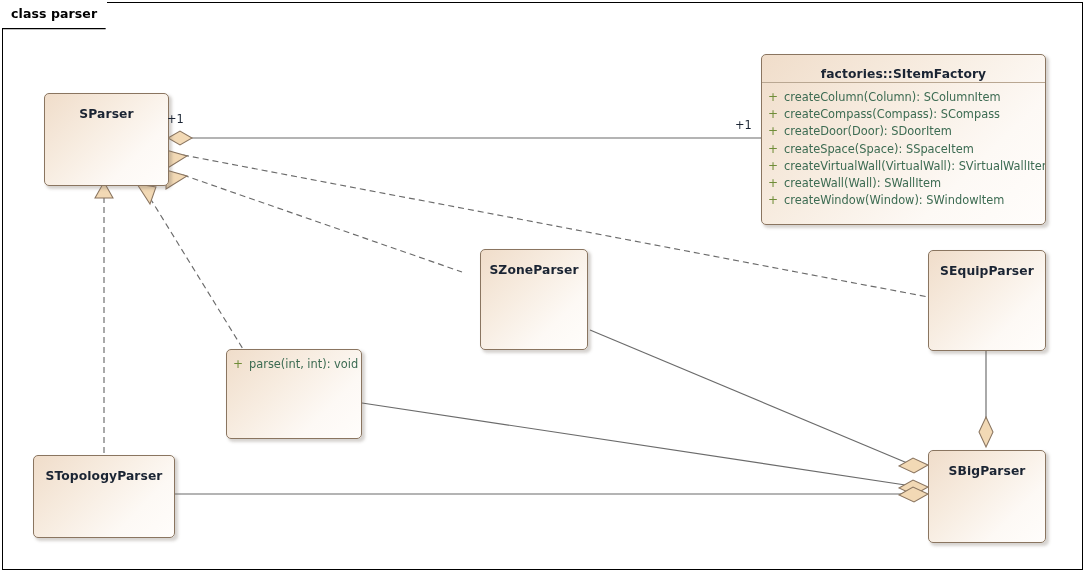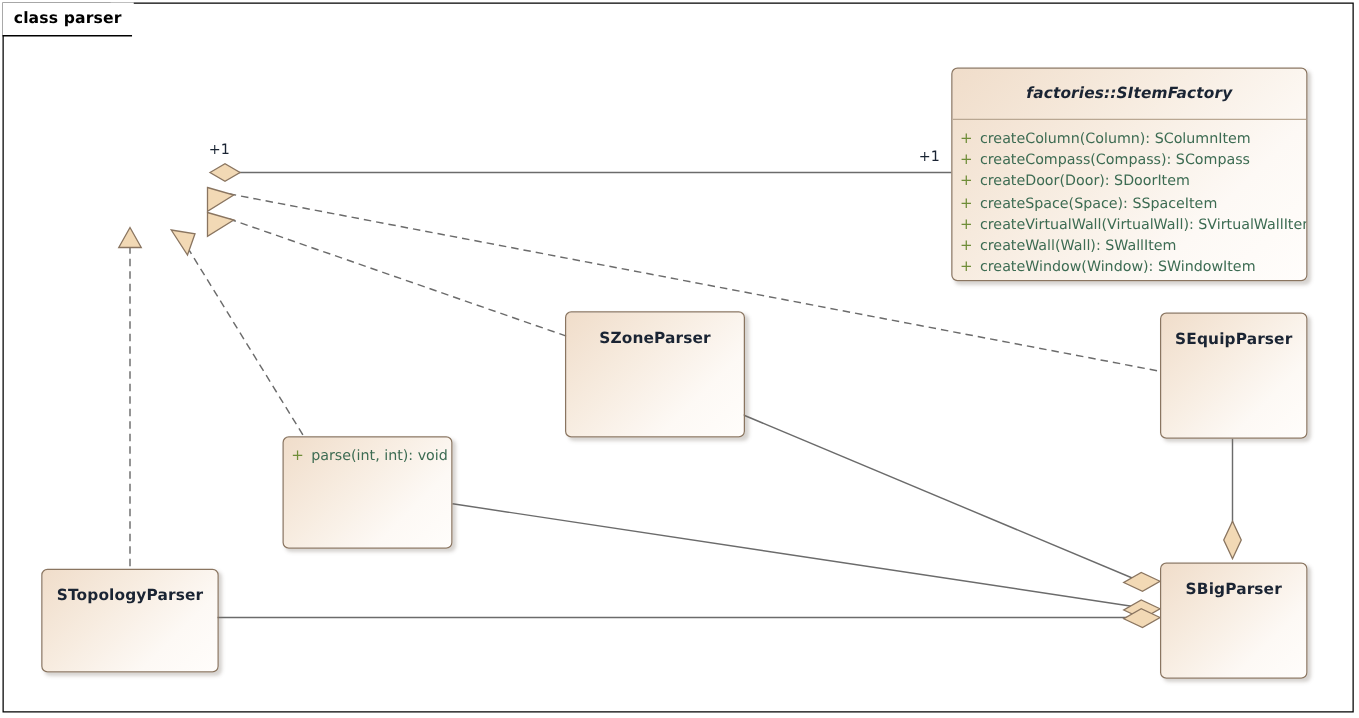--- a/index.html
+++ b/index.html
@@ -82,23 +82,21 @@
     text-align: center;
     font-size: 12.3px;
     font-weight: bold;
     color: #1a2433;
     padding-top: 13px;
     letter-spacing: 0.1px;
     line-height: 15px;
   }
   .cls.has-members .cls-title {
     padding-top: 12px;
-    padding-bottom: 13px;
     border-bottom: 1.1px solid #b9a792;
-    font-style: italic;
   }
   .members {
     padding: 6px 0 6px 0;
   }
   .member {
     display: flex;
     align-items: baseline;
     font-size: 11.4px;
     line-height: 17.2px;
     color: #3c6b52;
@@ -196,20 +194,23 @@
      SBigParser : horizontal --&gt;
     <g>
       <line class="ln" x1="166" y1="494" x2="912" y2="494"></line>
       <polygon class="adorn" points="928,494 913,487 899,495 914,502"></polygon>
     </g>
   </svg>
 
   <div class="mult" style="left:167px; top:112px;">+1</div>
   <div class="mult" style="left:735px; top:118px;">+1</div>
 
+  <div class="cls" style="left:44px; top:93px; width:125px; height:93px;">
+    <div class="cls-title">SParser</div>
+  </div>
 
   <div class="cls has-members" style="left:761px; top:54px; width:285px; height:171px;">
     <div class="cls-title">factories::SItemFactory</div>
     <div class="members">
       <div class="member">
         <span class="vis">+</span>
         <span class="sig">createColumn(Column): SColumnItem</span>
       </div>
       <div class="member">
         <span class="vis">+</span>
@@ -231,21 +232,21 @@
         <span class="vis">+</span>
         <span class="sig">createWall(Wall): SWallItem</span>
       </div>
       <div class="member">
         <span class="vis">+</span>
         <span class="sig">createWindow(Window): SWindowItem</span>
       </div>
     </div>
   </div>
 
-  <div class="cls" style="left:452px; top:249px; width:144px; height:101px;">
+  <div class="cls" style="left:480px; top:249px; width:108px; height:101px;">
     <div class="cls-title">SZoneParser</div>
   </div>
 
   <div class="cls" style="left:928px; top:250px; width:118px; height:101px;">
     <div class="cls-title">SEquipParser</div>
   </div>
 
   <div class="cls has-members" style="left:226px; top:349px; width:136px; height:90px;">
     <div class="members">
       <div class="member">

